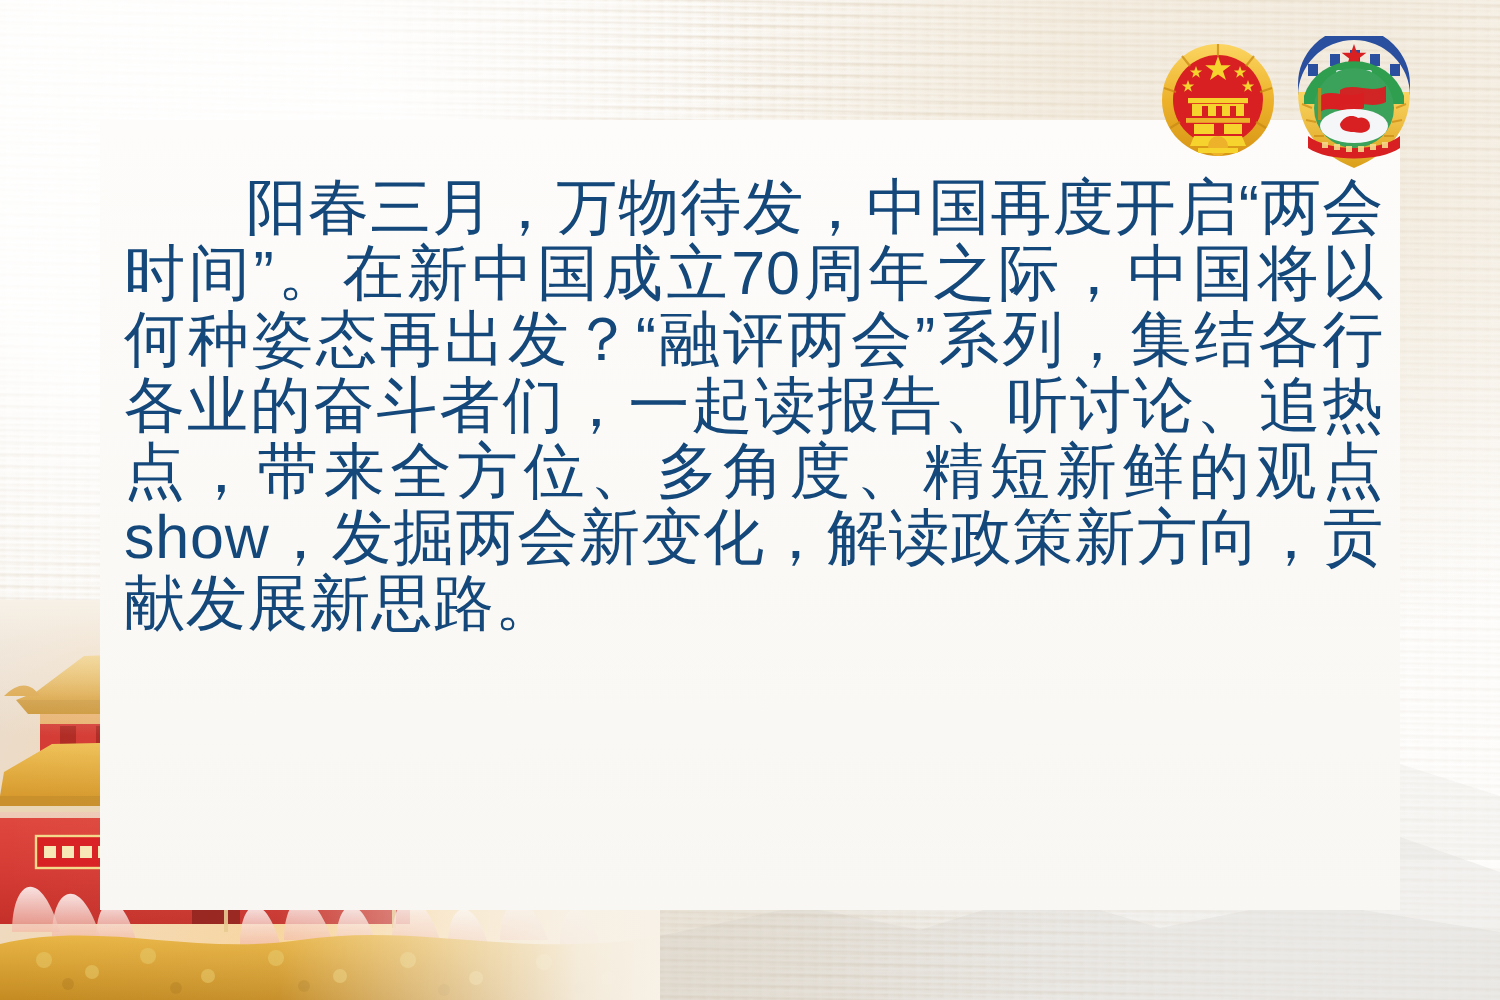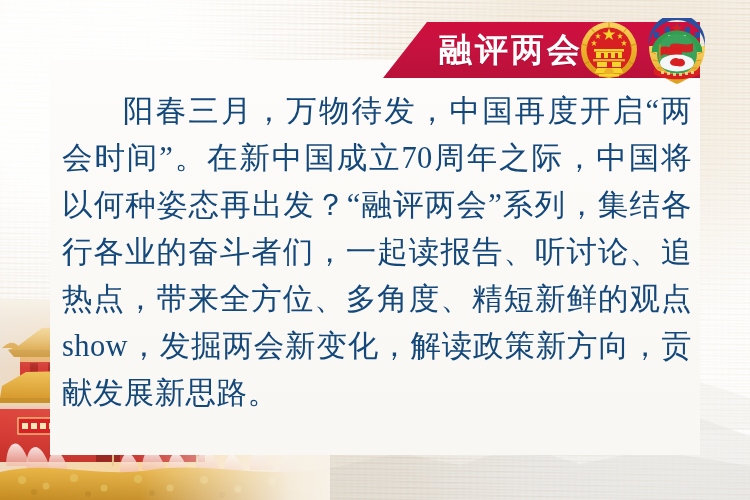--- a/index.html
+++ b/index.html
@@ -143,25 +143,25 @@
   .emblem svg { display: block; }
 
   
   .body-text {
     position: absolute;
     left: 62px;
     top: 88px;
     width: 630px;
     color: #14487a;
     font-size: 30.5px;
-    line-height: 47px;
+    line-height: 33px;
     letter-spacing: .4px;
     text-align: justify;
     text-justify: inter-character;
-    font-family: Liberation Serif, serif;
+    font-family: Liberation Sans, sans-serif;
   }
   .body-text p {
     margin: 0;
     text-indent: 2em;
   }
 </style>
 </head>
 <body>
 
 <div id="poster">
@@ -295,24 +295,20 @@
           <circle cx="222" cy="195" r="3"></circle>
         <circle cx="290" cy="194" r="3"></circle>
       </g>
     </svg>
     <div class="tiananmen-topfade"></div>
     <div class="tiananmen-fade"></div>
   </div>
 
   <div class="card"></div>
 
-  <div class="banner">
-    <div class="banner-shape"></div>
-    <div class="banner-title">融评两会</div>
-  </div>
 
   <div class="emblem emblem-national">
     <svg width="64" height="68" viewBox="0 0 64 68" xmlns="http://www.w3.org/2000/svg">
       <defs>
         <linearGradient id="gwheat" x1="0" y1="0" x2="0" y2="1">
           <stop offset="0%" stop-color="#fbd561"></stop>
           <stop offset="50%" stop-color="#edb22a"></stop>
           <stop offset="100%" stop-color="#d79615"></stop>
         </linearGradient>
       </defs>

